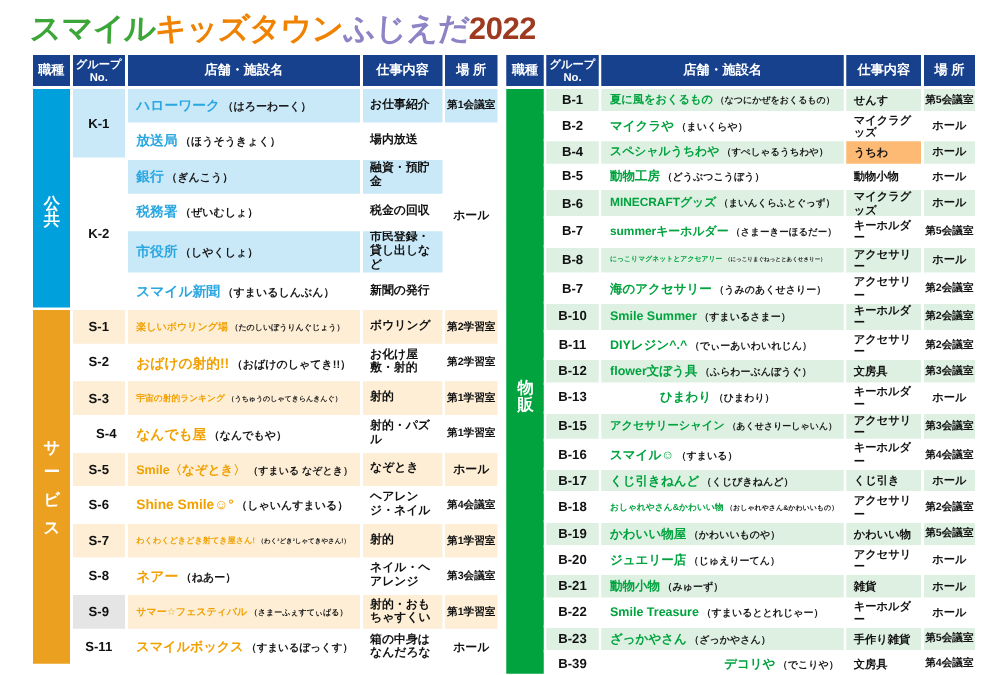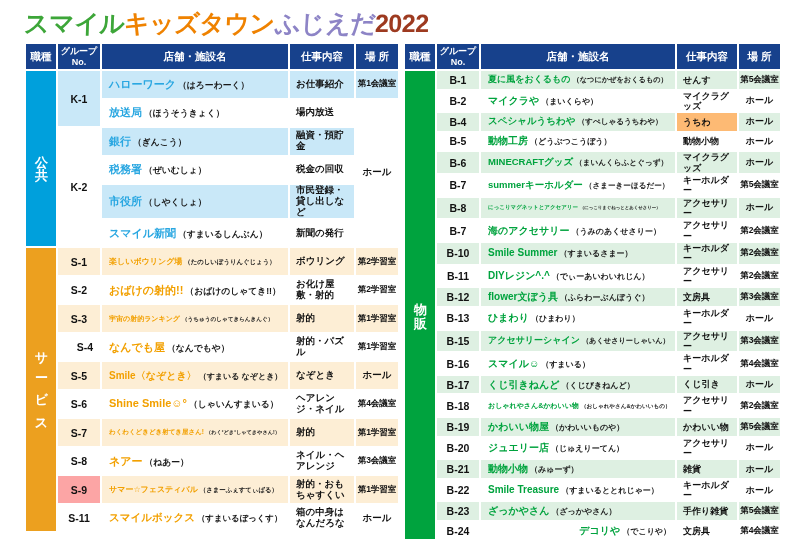--- a/index.html
+++ b/index.html
@@ -146,21 +146,21 @@
             <td class="work fit" style="background: rgb(253, 238, 213);">射的</td>
             <td class="place fit" rowspan="1" style="background: rgb(253, 238, 213); font-size: 8.5px;">第1学習室</td>
           </tr>
           <tr>
             <td class="grp" rowspan="1" style="background: rgb(255, 255, 255);">S-8</td>
             <td class="name fit" style="background: rgb(255, 255, 255);"><span class="shop" style="color: rgb(242, 160, 0);">ネアー</span><span class="kana">（ねあー）</span></td>
             <td class="work fit" style="background: rgb(255, 255, 255);">ネイル・ヘアレンジ</td>
             <td class="place fit" rowspan="1" style="background: rgb(255, 255, 255); font-size: 8.5px;">第3会議室</td>
           </tr>
           <tr>
-            <td class="grp" rowspan="1" style="background: #fca5a5; margin-left: 45px;">S-9</td>
+            <td class="grp" rowspan="1" style="background: #e5e5e5; margin-left: 45px;">S-9</td>
             <td class="name fit" style="background: rgb(253, 238, 213); font-size: 8px;"><span class="shop" style="color: rgb(242, 160, 0);">サマー☆フェスティバル</span><span class="kana">（さまーふぇすてぃばる）</span></td>
             <td class="work fit" style="background: rgb(253, 238, 213);">射的・おもちゃすくい</td>
             <td class="place fit" rowspan="1" style="background: rgb(253, 238, 213); font-size: 8.5px;">第1学習室</td>
           </tr>
           <tr>
             <td class="grp" rowspan="1" style="background: rgb(255, 255, 255);">S-11</td>
             <td class="name fit" style="background: rgb(255, 255, 255); font-size: 10.5px;"><span class="shop" style="color: rgb(242, 160, 0);">スマイルボックス</span><span class="kana">（すまいるぼっくす）</span></td>
             <td class="work fit" style="background: rgb(255, 255, 255);">箱の中身はなんだろな</td>
             <td class="place fit" rowspan="1" style="background: rgb(255, 255, 255);">ホール</td>
           </tr>
@@ -249,21 +249,21 @@
               <td class="place fit" rowspan="1" style="background: rgb(255, 255, 255); font-size: 8.5px;">第2会議室</td>
             </tr>
             <tr>
               <td class="grp" rowspan="1" style="background: rgb(222, 240, 226);">B-12</td>
               <td class="name fit" style="background: rgb(222, 240, 226);"><span class="shop" style="color: rgb(0, 163, 62);">flower文ぼう具</span><span class="kana">（ふらわーぶんぼうぐ）</span></td>
               <td class="work fit" style="background: rgb(222, 240, 226);">文房具</td>
               <td class="place fit" rowspan="1" style="background: rgb(222, 240, 226); font-size: 8.5px;">第3会議室</td>
             </tr>
             <tr>
               <td class="grp" rowspan="1" style="background: rgb(255, 255, 255);">B-13</td>
-              <td class="name fit" style="background: rgb(255, 255, 255);"><span class="shop" style="color: rgb(0, 163, 62);">ひまわり</span><span class="kana">（ひまわり）</span></td>
+              <td class="name fit" style="background: rgb(255, 255, 255);"><span class="shop" style="color: rgb(0, 163, 62); margin-left: 40px;">ひまわり</span><span class="kana">（ひまわり）</span></td>
               <td class="work fit" style="background: rgb(255, 255, 255);">キーホルダー</td>
               <td class="place fit" rowspan="1" style="background: rgb(255, 255, 255);">ホール</td>
             </tr>
             <tr>
               <td class="grp" rowspan="1" style="background: rgb(222, 240, 226);">B-15</td>
               <td class="name fit" style="background: rgb(222, 240, 226); font-size: 9px;"><span class="shop" style="color: rgb(0, 163, 62);">アクセサリーシャイン</span><span class="kana">（あくせさりーしゃいん）</span></td>
               <td class="work fit" style="background: rgb(222, 240, 226);">アクセサリー</td>
               <td class="place fit" rowspan="1" style="background: rgb(222, 240, 226); font-size: 8.5px;">第3会議室</td>
             </tr>
             <tr>
@@ -308,21 +308,21 @@
               <td class="work fit" style="background: rgb(255, 255, 255);">キーホルダー</td>
               <td class="place fit" rowspan="1" style="background: rgb(255, 255, 255);">ホール</td>
             </tr>
             <tr>
               <td class="grp" rowspan="1" style="background: rgb(222, 240, 226);">B-23</td>
               <td class="name fit" style="background: rgb(222, 240, 226);"><span class="shop" style="color: rgb(0, 163, 62);">ざっかやさん</span><span class="kana">（ざっかやさん）</span></td>
               <td class="work fit" style="background: rgb(222, 240, 226);">手作り雑貨</td>
               <td class="place fit" rowspan="1" style="background: rgb(222, 240, 226); font-size: 8.5px;">第5会議室</td>
             </tr>
             <tr>
-              <td class="grp" rowspan="1" style="background: rgb(255, 255, 255);">B-24</td>
+              <td class="grp" rowspan="1" style="background: rgb(255, 255, 255);">B-39</td>
               <td class="name fit" style="background: rgb(255, 255, 255); text-align: right;"><span class="shop" style="color: rgb(0, 163, 62);">デコリや</span><span class="kana">（でこりや）</span></td>
               <td class="work fit" style="background: rgb(255, 255, 255);">文房具</td>
               <td class="place fit" rowspan="1" style="background: rgb(255, 255, 255); font-size: 8.5px;">第4会議室</td>
             </tr>
           </tbody>
       </table>
 
     </div>
 
   </div>

